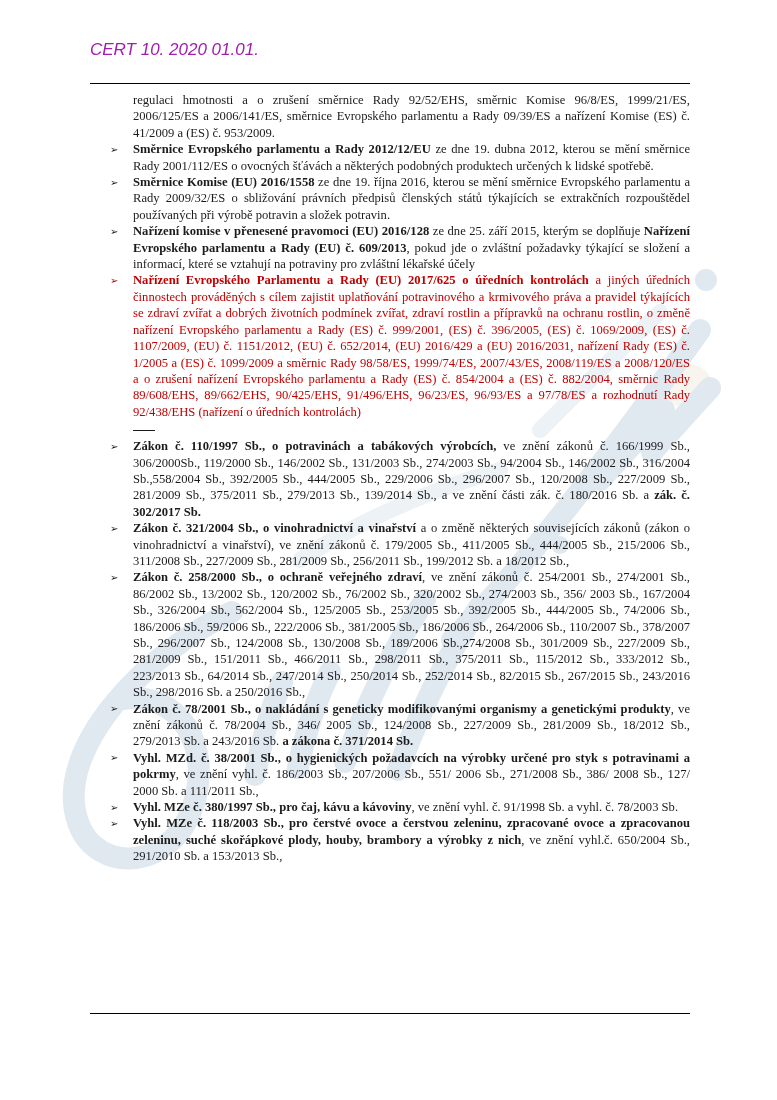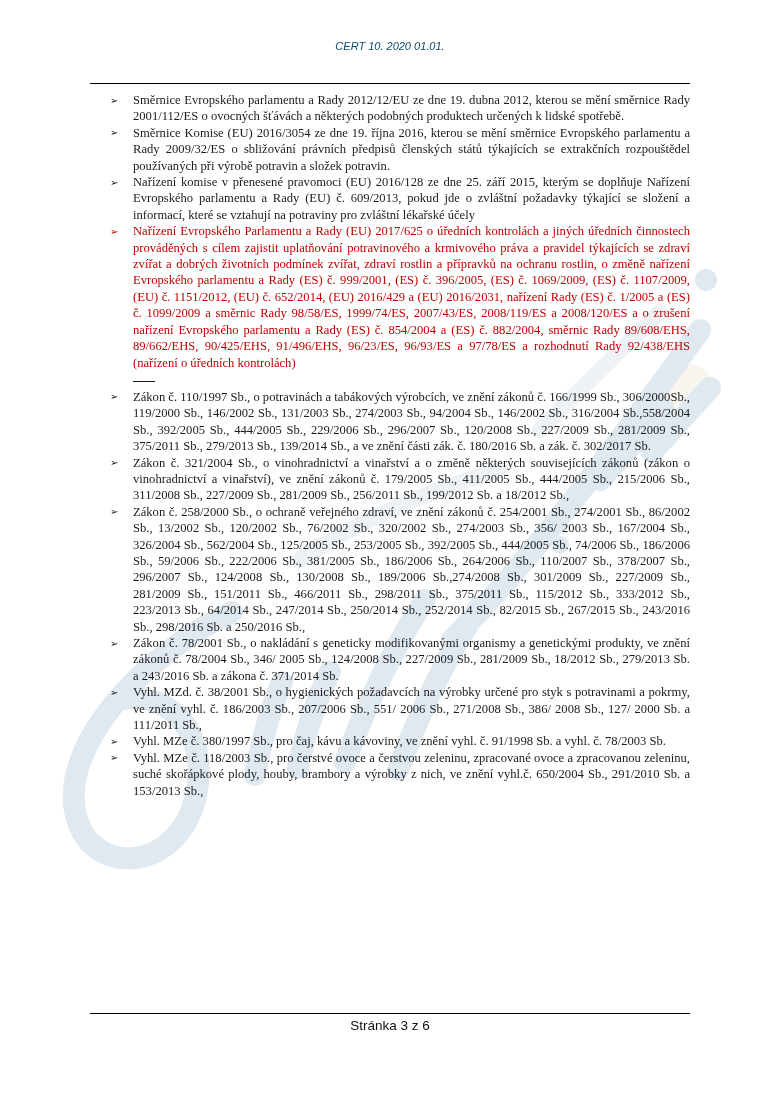--- a/index.html
+++ b/index.html
@@ -4,38 +4,38 @@
 <style>
   html,body { margin:0; padding:0; background:#888; }
   .page {
     position:relative; width:777px; height:1100px; margin:0 auto;
     background:#ffffff; overflow:hidden;
     font-family:"Liberation Serif", serif; color:#1b1b1b;
   }
   .watermark { position:absolute; inset:0; z-index:0; pointer-events:none; }
   .header {
     position:absolute; top:40px; left:90px; width:600px; z-index:2;
-    text-align:center; font-family:"Liberation Sans", sans-serif;
-    font-style:italic; font-size:11px; color:#0c4a6e;
+    text-align:left; font-family:"Liberation Sans", sans-serif;
+    font-style:italic; font-size:17px; color:#a21caf;
   }
   .header-rule {
     position:absolute; top:83px; left:90px; width:600px; z-index:2;
     border-top:1.5px solid #000; height:0;
   }
   .content {
     position:absolute; top:92px; left:90px; width:600px; z-index:1;
     font-size:12.6px; line-height:16.4px; text-align:justify;
   }
   .para { position:relative; padding-left:43px; }
   .para.cont { }
   .bullet {
     position:absolute; left:20px; top:0.5px;
     font-family:"DejaVu Sans", sans-serif; font-size:10px; line-height:16.4px;
   }
-  .b { font-weight:normal; }
+  .b { font-weight:bold; }
   .red { color:var(--red,#c00000); }
   .separator { height:15px; margin:1px 0 2px; }
   .sep-line { display:inline-block; width:22px; border-top:1.4px solid #1b1b1b; margin-left:43px; vertical-align:middle; }
   .footer-rule {
     position:absolute; top:1013px; left:90px; width:600px; z-index:2;
     border-top:1.2px solid #000; height:0;
   }
   .footer {
     position:absolute; top:1018px; left:90px; width:600px; z-index:2;
     text-align:center; font-family:"Liberation Sans", sans-serif; font-size:13.5px; color:#111;
@@ -64,33 +64,31 @@
       <path d="M 300 560 C 360 520, 430 490, 500 470"></path>
       <path d="M 540 430 C 580 390, 620 350, 660 312"></path>
     </g>
   </svg>
 
   <div class="header">CERT 10. 2020 01.01.</div>
   <div class="header-rule"></div>
 
   <div class="content">
     <div>
+        <div class="para cont"><span>regulaci hmotnosti a o zrušení směrnice Rady 92/52/EHS, směrnic Komise 96/8/ES, 1999/21/ES, 2006/125/ES a 2006/141/ES, směrnice Evropského parlamentu a Rady 09/39/ES a nařízení Komise (ES) č. 41/2009 a (ES) č. 953/2009.</span></div>
         <div class="para bulleted"><span class="bullet">➢</span><span class="b">Směrnice Evropského parlamentu a Rady 2012/12/EU</span><span> ze dne 19. dubna 2012, kterou se mění směrnice Rady 2001/112/ES o ovocných šťávách a některých podobných produktech určených k lidské spotřebě.</span></div>
-        <div class="para bulleted"><span class="bullet">➢</span><span class="b">Směrnice Komise (EU) 2016/3054</span><span> ze dne 19. října 2016, kterou se mění směrnice Evropského parlamentu a Rady 2009/32/ES o sbližování právních předpisů členských států týkajících se extrakčních rozpouštědel používaných při výrobě potravin a složek potravin.</span></div>
+        <div class="para bulleted"><span class="bullet">➢</span><span class="b">Směrnice Komise (EU) 2016/1558</span><span> ze dne 19. října 2016, kterou se mění směrnice Evropského parlamentu a Rady 2009/32/ES o sbližování právních předpisů členských států týkajících se extrakčních rozpouštědel používaných při výrobě potravin a složek potravin.</span></div>
         <div class="para bulleted"><span class="bullet">➢</span><span class="b">Nařízení komise v přenesené pravomoci (EU) 2016/128</span><span> ze dne 25. září 2015, kterým se doplňuje </span><span class="b">Nařízení Evropského parlamentu a Rady (EU) č. 609/2013</span><span>, pokud jde o zvláštní požadavky týkající se složení a informací, které se vztahují na potraviny pro zvláštní lékařské účely</span></div>
         <div class="para bulleted red"><span class="bullet">➢</span><span class="b">Nařízení Evropského Parlamentu a Rady (EU) 2017/625 o úředních kontrolách</span><span> a jiných úředních činnostech prováděných s cílem zajistit uplatňování potravinového a krmivového práva a pravidel týkajících se zdraví zvířat a dobrých životních podmínek zvířat, zdraví rostlin a přípravků na ochranu rostlin, o změně nařízení Evropského parlamentu a Rady (ES) č. 999/2001, (ES) č. 396/2005, (ES) č. 1069/2009, (ES) č. 1107/2009, (EU) č. 1151/2012, (EU) č. 652/2014, (EU) 2016/429 a (EU) 2016/2031, nařízení Rady (ES) č. 1/2005 a (ES) č. 1099/2009 a směrnic Rady 98/58/ES, 1999/74/ES, 2007/43/ES, 2008/119/ES a 2008/120/ES a o zrušení nařízení Evropského parlamentu a Rady (ES) č. 854/2004 a (ES) č. 882/2004, směrnic Rady 89/608/EHS, 89/662/EHS, 90/425/EHS, 91/496/EHS, 96/23/ES, 96/93/ES a 97/78/ES a rozhodnutí Rady 92/438/EHS (nařízení o úředních kontrolách)</span></div>
         <div class="separator"><span class="sep-line"></span></div>
         <div class="para bulleted"><span class="bullet">➢</span><span class="b">Zákon č. 110/1997 Sb., o potravinách a tabákových výrobcích,</span><span> ve znění zákonů č. 166/1999 Sb., 306/2000Sb., 119/2000 Sb., 146/2002 Sb., 131/2003 Sb., 274/2003 Sb., 94/2004 Sb., 146/2002 Sb., 316/2004 Sb.,558/2004 Sb., 392/2005 Sb., 444/2005 Sb., 229/2006 Sb., 296/2007 Sb., 120/2008 Sb., 227/2009 Sb., 281/2009 Sb., 375/2011 Sb., 279/2013 Sb., 139/2014 Sb., a ve znění části zák. č. 180/2016 Sb. a </span><span class="b">zák. č. 302/2017 Sb.</span></div>
         <div class="para bulleted"><span class="bullet">➢</span><span class="b">Zákon č. 321/2004 Sb., o vinohradnictví a vinařství</span><span> a o změně některých souvisejících zákonů (zákon o vinohradnictví a vinařství), ve znění zákonů č. 179/2005 Sb., 411/2005 Sb., 444/2005 Sb., 215/2006 Sb., 311/2008 Sb., 227/2009 Sb., 281/2009 Sb., 256/2011 Sb., 199/2012 Sb. a 18/2012 Sb.,</span></div>
         <div class="para bulleted"><span class="bullet">➢</span><span class="b">Zákon č. 258/2000 Sb., o ochraně veřejného zdraví</span><span>, ve znění zákonů č. 254/2001 Sb., 274/2001 Sb., 86/2002 Sb., 13/2002 Sb., 120/2002 Sb., 76/2002 Sb., 320/2002 Sb., 274/2003 Sb.,  356/ 2003 Sb., 167/2004 Sb., 326/2004 Sb.,  562/2004 Sb., 125/2005 Sb., 253/2005 Sb., 392/2005 Sb.,  444/2005 Sb., 74/2006 Sb., 186/2006 Sb., 59/2006 Sb., 222/2006 Sb., 381/2005 Sb., 186/2006 Sb., 264/2006 Sb., 110/2007 Sb., 378/2007 Sb.,  296/2007 Sb., 124/2008 Sb., 130/2008 Sb., 189/2006 Sb.,274/2008 Sb., 301/2009 Sb., 227/2009 Sb., 281/2009 Sb., 151/2011 Sb., 466/2011 Sb., 298/2011 Sb., 375/2011 Sb., 115/2012 Sb., 333/2012 Sb., 223/2013 Sb., 64/2014 Sb., 247/2014 Sb., 250/2014 Sb., 252/2014 Sb., 82/2015 Sb., 267/2015 Sb., 243/2016 Sb., 298/2016 Sb. a 250/2016 Sb.,</span></div>
         <div class="para bulleted"><span class="bullet">➢</span><span class="b">Zákon č. 78/2001 Sb., o nakládání s geneticky modifikovanými organismy a genetickými produkty</span><span>, ve znění zákonů č. 78/2004 Sb., 346/ 2005 Sb., 124/2008 Sb., 227/2009 Sb., 281/2009 Sb., 18/2012 Sb., 279/2013 Sb. a 243/2016 Sb. </span><span class="b">a zákona č. 371/2014 Sb.</span></div>
         <div class="para bulleted"><span class="bullet">➢</span><span class="b">Vyhl. MZd. č. 38/2001 Sb., o hygienických požadavcích na výrobky určené pro styk s potravinami a pokrmy</span><span>, ve znění vyhl. č. 186/2003 Sb., 207/2006 Sb., 551/ 2006 Sb., 271/2008 Sb., 386/ 2008 Sb., 127/ 2000 Sb. a  111/2011 Sb.,</span></div>
         <div class="para bulleted"><span class="bullet">➢</span><span class="b">Vyhl. MZe č. 380/1997 Sb., pro čaj, kávu a kávoviny</span><span>, ve znění vyhl. č. 91/1998 Sb. a vyhl. č. 78/2003 Sb.</span></div>
         <div class="para bulleted"><span class="bullet">➢</span><span class="b">Vyhl. MZe č. 118/2003 Sb., pro čerstvé ovoce a čerstvou zeleninu, zpracované ovoce a zpracovanou zeleninu, suché skořápkové plody, houby, brambory a výrobky z nich</span><span>, ve znění vyhl.č. 650/2004 Sb., 291/2010 Sb. a 153/2013 Sb.,</span></div>
       </div>
   </div>
 
   <div class="footer-rule"></div>
-  <div class="footer">
-    <span>Stránka </span><span class="b">3</span><span> z </span><span class="b">6</span>
-  </div>
 
 </div>
 
 </body></html>

